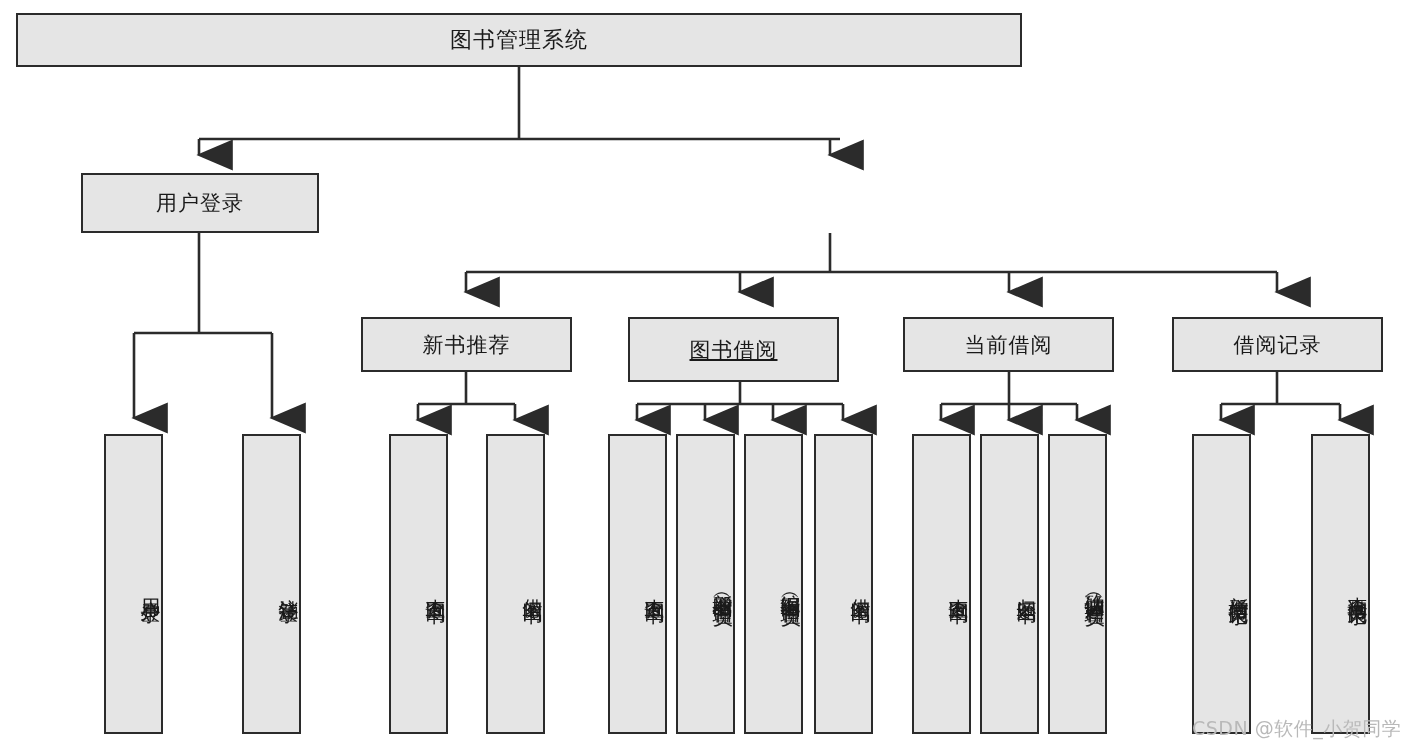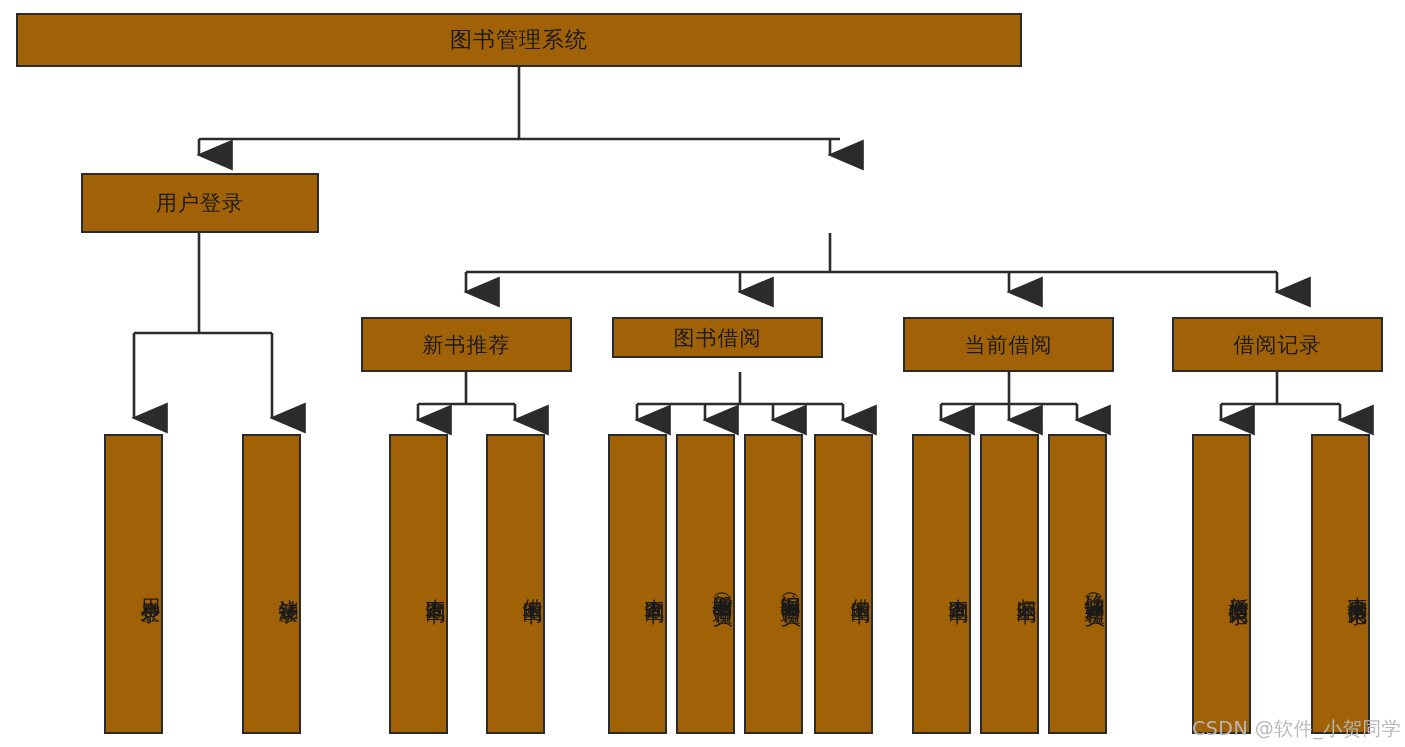--- a/index.html
+++ b/index.html
@@ -20,21 +20,21 @@
   svg#wires {
     position: absolute;
     left: 0;
     top: 0;
     width: 1405px;
     height: 747px;
   }
   .node {
     position: absolute;
     box-sizing: border-box;
-    background: #a16207;
+    background: #e5e5e5;
     border: 2px solid #2b2b2b;
     display: flex;
     align-items: center;
     justify-content: center;
     color: #1a1a1a;
   }
   .node-h {
     font-size: 21px;
     letter-spacing: 1px;
     white-space: nowrap;
@@ -121,21 +121,21 @@
     <span>图书管理系统</span>
   </div>
 
   <div class="node node-h" style="left:81px; top:173px; width:238px; height:60px;">
     <span>用户登录</span>
   </div>
 
   <div class="node node-h" style="left:361px; top:317px; width:211px; height:55px;font-family:Liberation Mono, monospace;">
     <span>新书推荐</span>
   </div>
-  <div class="node node-h" style="left:612px; top:317px; width:211px; height:41px;">
+  <div class="node node-h" style="left:628px; top:317px; width:211px; height:65px;text-decoration:underline;">
     <span>图书借阅</span>
   </div>
   <div class="node node-h" style="left:1172px; top:317px; width:211px; height:55px;">
     <span>借阅记录</span>
   </div>
   <div class="node node-h" style="left:903px; top:317px; width:211px; height:55px;">
     <span>当前借阅</span>
   </div>
 
   <div class="node node-v" style="left:104px; top:434px; width:59px; height:300px;">

